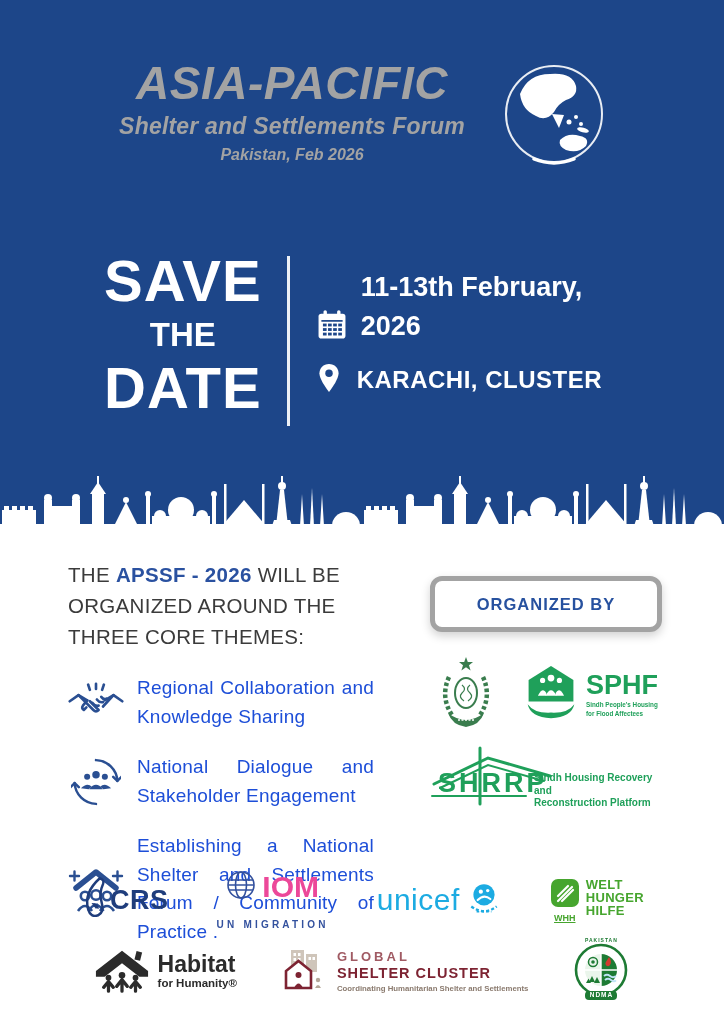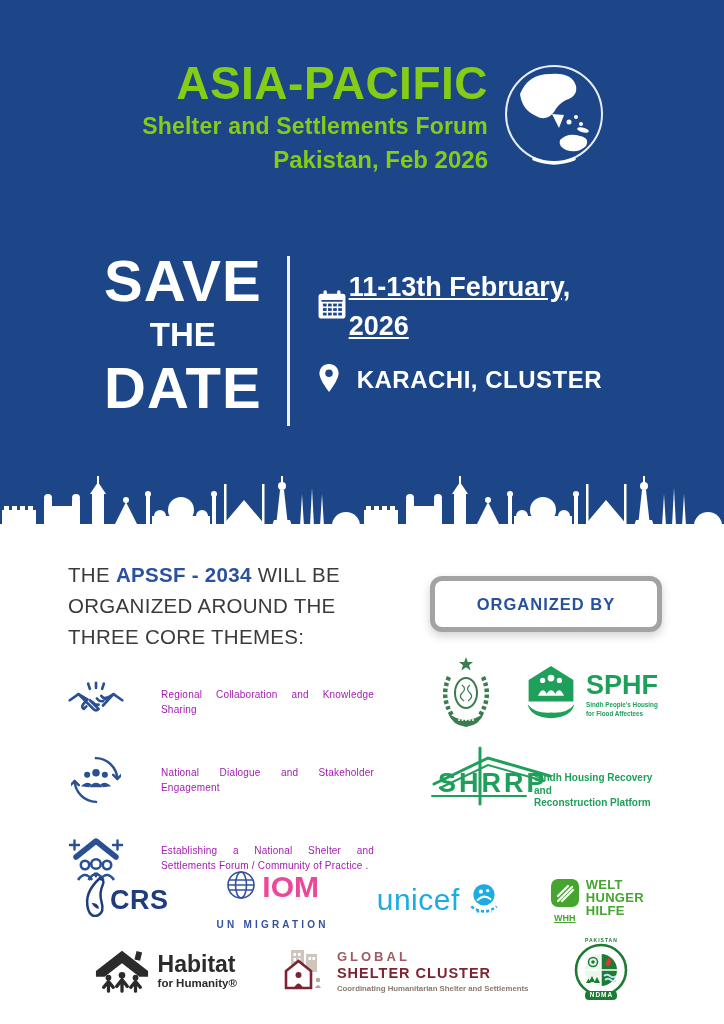--- a/index.html
+++ b/index.html
@@ -1,43 +1,43 @@
 <!DOCTYPE html>
 <html><head>
 <meta charset="utf-8">
 <style>
   html,body{margin:0;padding:0;background:#ffffff;}
   .poster{position:relative;width:724px;height:1024px;background:#ffffff;overflow:hidden;
           font-family:"Liberation Sans","DejaVu Sans",sans-serif;}
   
   .hero{position:absolute;top:0;left:0;width:724px;height:530px;background:#1d4689;}
-  .hero-header{position:absolute;top:60px;left:96px;width:392px;text-align:right;color:#84cc16;}
+  .hero-header{position:absolute;top:60px;left:96px;width:392px;text-align:center;color:#a3a3a3;font-style:italic;}
   .hero-title{font-size:46px;font-weight:800;line-height:1.0;letter-spacing:0.5px;}
   .hero-sub{font-size:23px;font-weight:700;margin-top:7px;letter-spacing:0.2px;}
-  .hero-edition{font-size:24px;font-weight:700;margin-top:6px;}
+  .hero-edition{font-size:16px;font-weight:700;margin-top:6px;}
   .globe{position:absolute;top:56px;left:498px;}
   .std{position:absolute;top:252px;left:104px;display:flex;color:#fff;}
   .std-words{text-align:center;}
   .std-word-big{font-size:58px;font-weight:800;line-height:1.0;letter-spacing:1px;}
   .std-word-small{font-size:33px;font-weight:800;line-height:1.0;margin:8px 0;}
   .std-divider{width:3px;background:rgba(255,255,255,.92);height:170px;margin:4px 25px 0 25px;}
   .std-right{padding-top:16px;}
-  .std-date-row{display:flex;gap:0;align-items:center;text-decoration:underline;}
+  .std-date-row{display:flex;gap:12px;align-items:flex-end;}
   .std-date-text{font-size:27px;font-weight:700;width:268px;line-height:1.45;}
   .std-venue-row{display:flex;gap:14px;margin-top:16px;align-items:center;}
   .std-venue-text{font-size:24px;font-weight:700;letter-spacing:0.5px;}
   .skyline{position:absolute;left:0;bottom:0;}
   
   .themes{position:absolute;top:560px;left:68px;width:306px;}
   .themes-intro{font-size:20.5px;line-height:1.5;letter-spacing:0.3px;color:#3b3b3b;}
   .intro-hl{color:#2a51a0;font-weight:800;}
   .theme-item{display:flex;gap:13px;align-items:center;margin-top:22px;}
   .theme-item:first-of-type{margin-top:28px;}
   .theme-icon{flex:0 0 56px;height:56px;display:flex;align-items:center;justify-content:center;}
-  .theme-text{font-size:10px;line-height:1.5;text-align:justify;color:#a21caf;letter-spacing:0.2px;margin-left:24px;}
+  .theme-text{font-size:19px;line-height:1.5;text-align:justify;color:#1d4ed8;letter-spacing:0.2px;}
   
   .organizers{position:absolute;top:576px;left:430px;width:232px;}
   .pill{height:46px;display:flex;align-items:center;justify-content:center;background:#fff;
         border:5px solid #a3a3a3;border-radius:12px;box-shadow:0 4px 10px rgba(0,0,0,.18);
         color:#27519f;font-weight:800;font-size:16.5px;letter-spacing:1px;}
   .org-row{display:flex;align-items:center;justify-content:space-between;margin-top:22px;padding:0 4px;}
   .sphf{display:flex;align-items:center;gap:7px;}
   .sphf-name{font-size:27px;font-weight:800;color:#1fa05a;line-height:1;}
   .sphf-tag{font-size:6.3px;font-weight:700;color:#1fa05a;line-height:1.3;margin-top:2px;}
   .shrrp{position:relative;height:64px;margin-top:8px;}
@@ -180,21 +180,21 @@
           <polygon points="320,54 322,22 324,54"></polygon>
           <path d="M332,54 a14,14 0 0 1 28,0 Z"></path>
         </g>
       </defs>
       <use href="#cityrow" x="0"></use>
       <use href="#cityrow" x="362"></use>
     </svg>
   </div>
 
   <div class="themes">
-    <div class="themes-intro"><span>THE </span><span class="intro-hl">APSSF - 2034</span><span> WILL BE ORGANIZED AROUND THE THREE CORE THEMES:</span></div>
+    <div class="themes-intro"><span>THE </span><span class="intro-hl">APSSF - 2026</span><span> WILL BE ORGANIZED AROUND THE THREE CORE THEMES:</span></div>
 
     <div class="theme-item">
       <div class="theme-icon">
         <svg width="56" height="46" viewBox="0 0 64 48" fill="none" stroke="#2a4f92" stroke-width="3" stroke-linecap="round" stroke-linejoin="round">
           <path d="M25,9 L23,3"></path>
             <path d="M32,8 L32,2"></path>
             <path d="M39,9 L41,3"></path>
           <path d="M2,22 L12,15 L22,21"></path>
           <path d="M62,22 L52,15 L42,21"></path>
           <path d="M12,15 L29,32 Q32,35 35,32 L25,22"></path>

